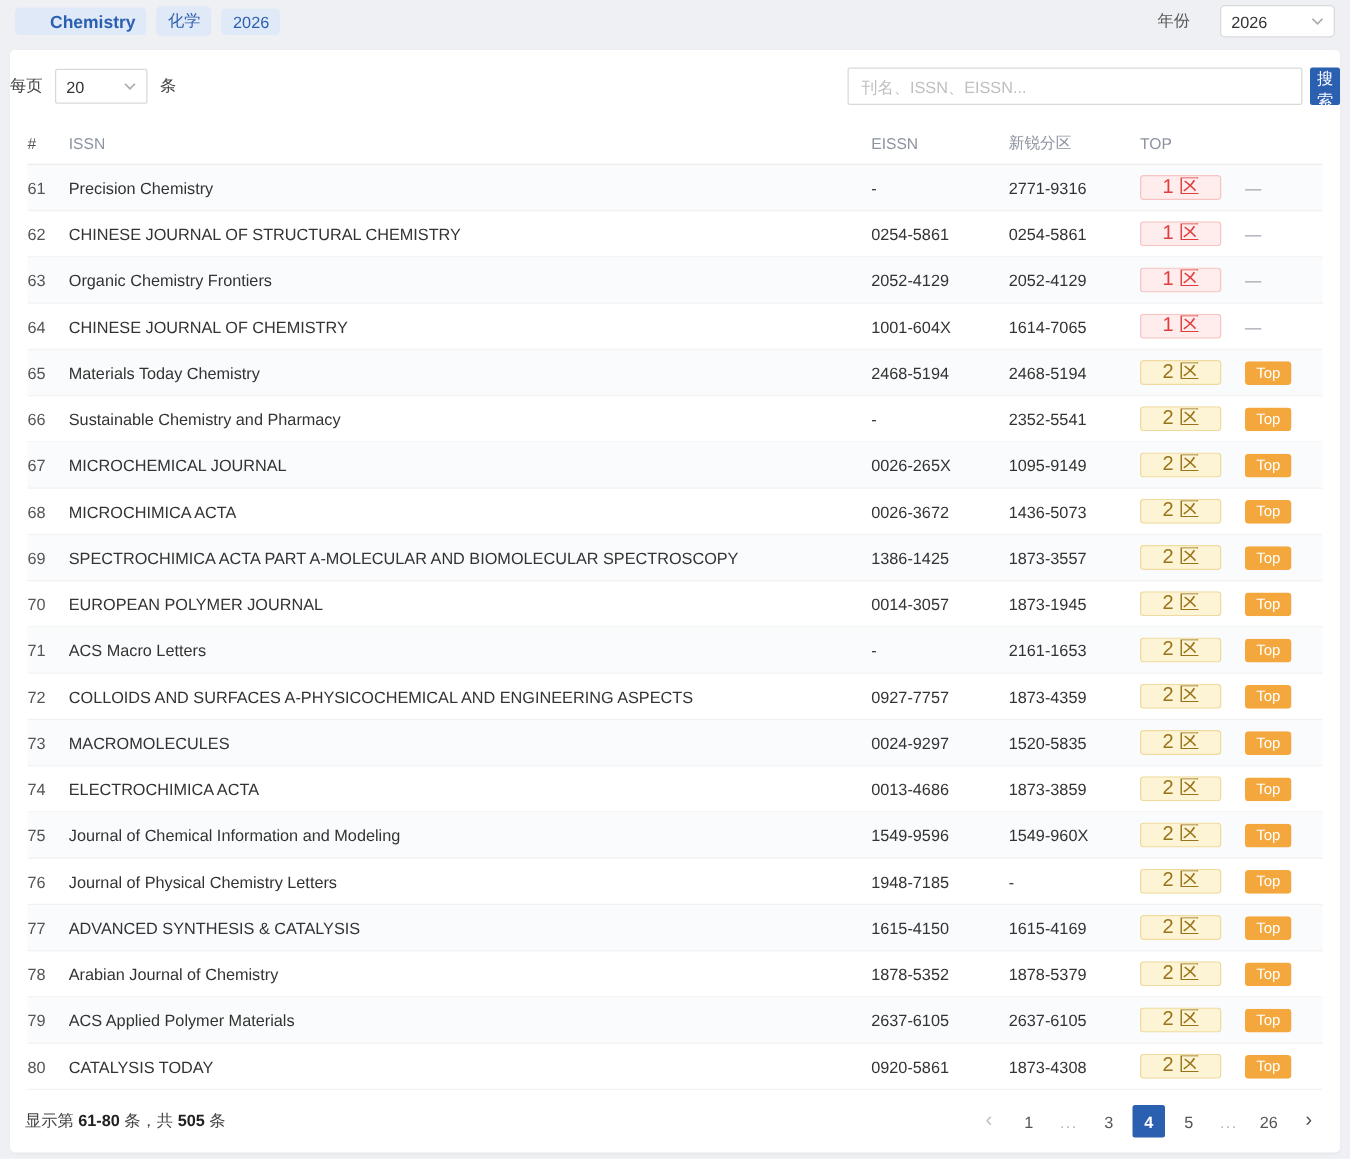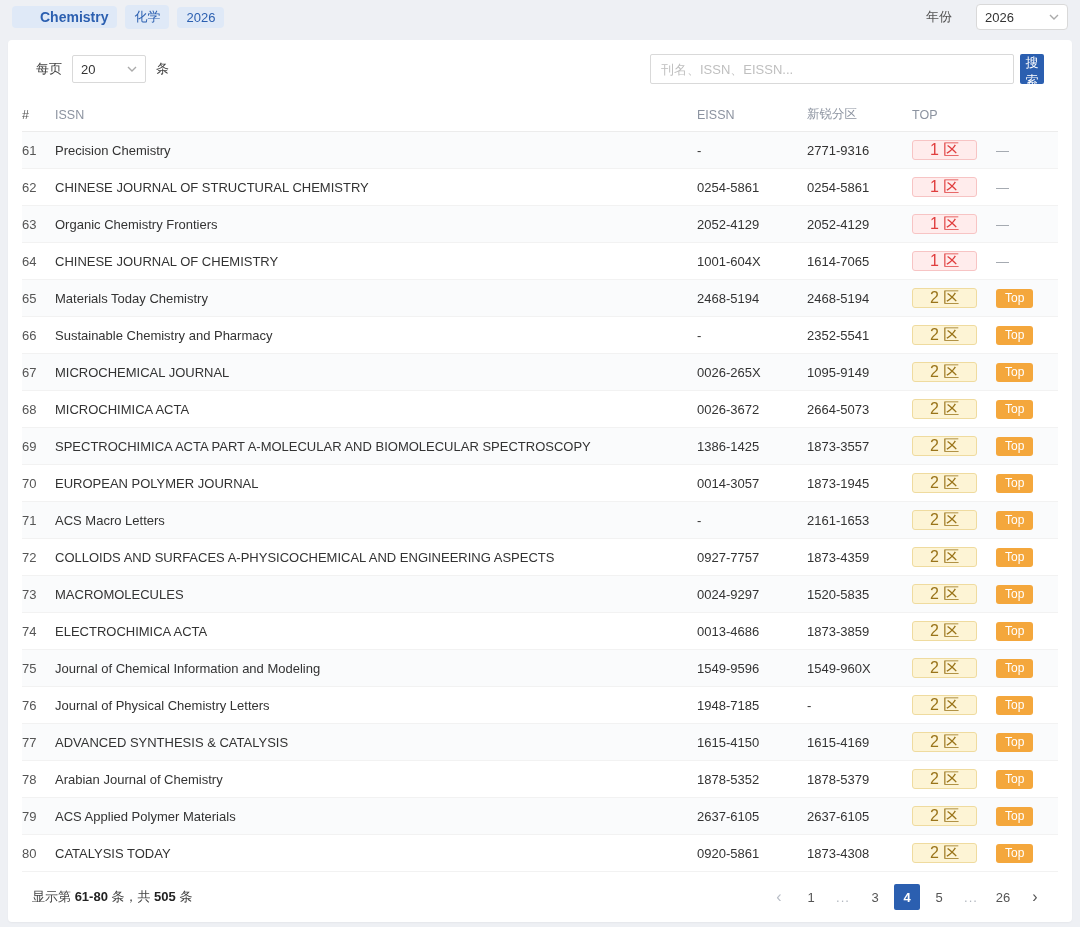--- a/index.html
+++ b/index.html
@@ -26,21 +26,21 @@
   .year-label{color:#555;font-size:13px;}
   .select{background:#fff;border:1px solid #d9d9d9;border-radius:4px;height:26px;
           display:inline-flex;align-items:center;justify-content:space-between;
           padding:0 8px;color:#333;cursor:pointer;}
   .year-select{width:92px;}
   .chev{width:10px;height:10px;flex:0 0 auto;margin-left:6px;opacity:.55;}
   
   .card{margin:6px 8px 0 8px;background:#fff;border-radius:4px;height:882px;
         box-shadow:0 1px 2px rgba(0,0,0,.04);display:flex;flex-direction:column;}
   
-  .toolbar{display:flex;align-items:center;padding:14px 28px;height:58px;}
+  .toolbar{display:flex;align-items:center;padding:14px 0;height:58px;}
   .pp-label,.pp-unit{color:#444;font-size:13px;}
   .pp-select{width:74px;height:28px;margin:0 10px;border-radius:2px;}
   .toolbar-right{margin-left:auto;display:flex;align-items:flex-end;}
   .search-input{width:364px;height:30px;border:1px solid #d9d9d9;border-radius:2px;
                 padding:0 10px;font-size:13px;color:#333;outline:none;
                 font-family:"Liberation Sans","DejaVu Sans",sans-serif;}
   .search-input::placeholder{color:#bfbfbf;}
   .search-btn{width:24px;height:30px;margin-left:6px;border:none;border-radius:2px;
               background:var(--accent);color:#fff;font-size:13px;cursor:pointer;
               font-family:"Liberation Sans","DejaVu Sans",sans-serif;}
@@ -56,21 +56,21 @@
   .col-num{color:#555;}
   .col-name{padding-right:12px;}
   .zone{display:inline-block;font-size:16px;line-height:18px;padding:0 17px;
         border-radius:3px;border:1px solid transparent;}
   .zone-1{background:var(--zone1-bg);color:var(--zone1-text);border-color:var(--zone1-border);}
   .zone-2{background:var(--zone2-bg);color:var(--zone2-text);border-color:var(--zone2-border);}
   .top-badge{display:inline-block;background:var(--top-bg);color:#fff;font-size:12px;
              line-height:19px;padding:0 9px;border-radius:3px;}
   .dash{color:#9aa0a8;}
   
-  .cfooter{height:50px;display:flex;align-items:center;padding:0 24px;justify-content:space-between;}
+  .cfooter{height:50px;display:flex;align-items:center;padding:0 12px;justify-content:space-between;}
   .summary{font-size:13px;color:#444;}
   .summary b{font-weight:700;color:#222;}
   .pagination{margin-left:auto;display:flex;align-items:center;gap:6px;}
   .pg-item{min-width:26px;height:26px;border:none;background:transparent;color:#555;
            font-size:13px;border-radius:2px;cursor:pointer;
            font-family:"Liberation Sans","DejaVu Sans",sans-serif;}
   .pg-item.active{background:var(--accent);color:#fff;font-weight:700;}
   .pg-prev{color:#b9bec7;font-size:16px;}
   .pg-next{color:#555;font-size:16px;}
   .pg-ellipsis{color:#b3b8c0;cursor:default;letter-spacing:1px;}
@@ -193,21 +193,21 @@
     <div class="td col-zone">
       <span class="zone zone-2">2 区</span>
     </div>
     <div class="td col-top"><span class="top-badge">Top</span></div>
   </div>
 
   <div class="tr">
     <div class="td col-num">68</div>
     <div class="td col-name">MICROCHIMICA ACTA</div>
     <div class="td col-issn">0026-3672</div>
-    <div class="td col-eissn">2664-5073</div>
+    <div class="td col-eissn">1436-5073</div>
     <div class="td col-zone">
       <span class="zone zone-2">2 区</span>
     </div>
     <div class="td col-top"><span class="top-badge">Top</span></div>
   </div>
 
   <div class="tr striped">
     <div class="td col-num">69</div>
     <div class="td col-name">SPECTROCHIMICA ACTA PART A-MOLECULAR AND BIOMOLECULAR SPECTROSCOPY</div>
     <div class="td col-issn">1386-1425</div>

